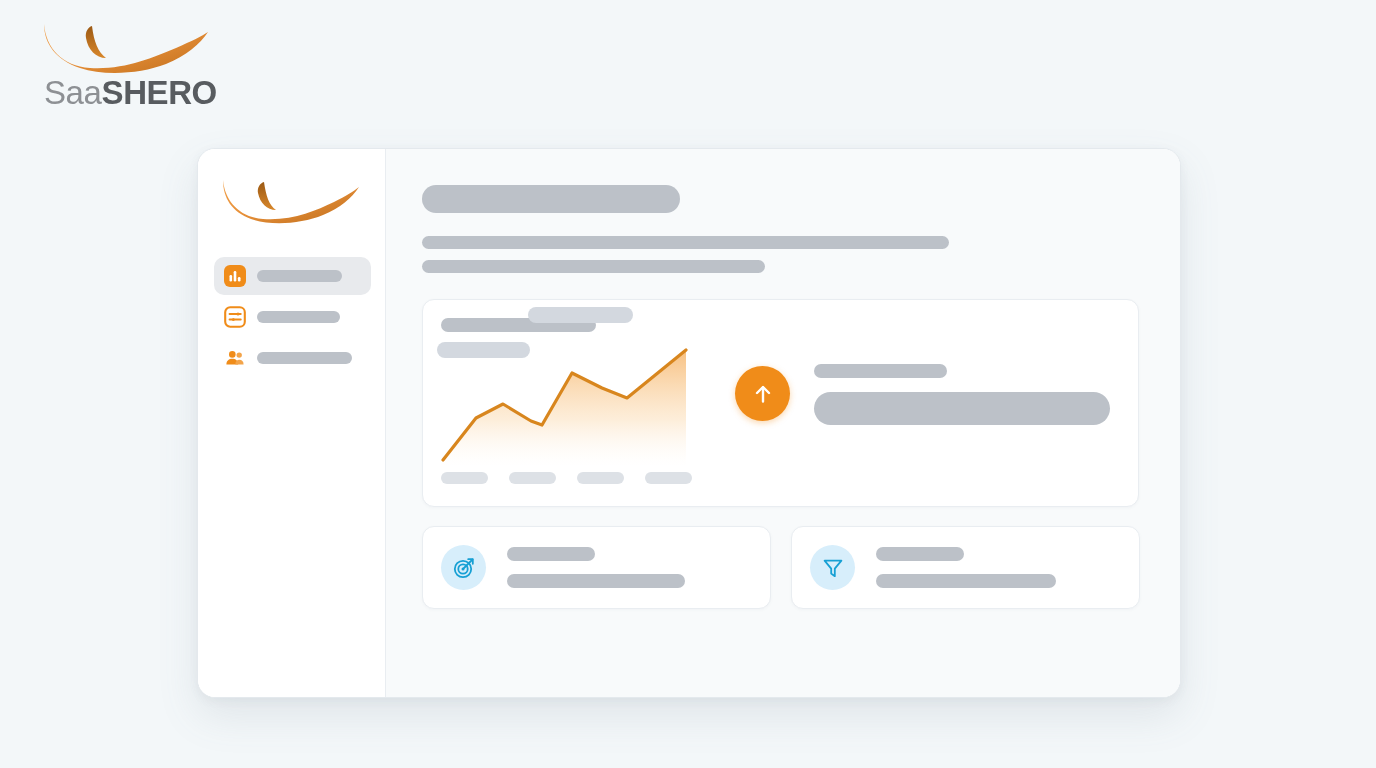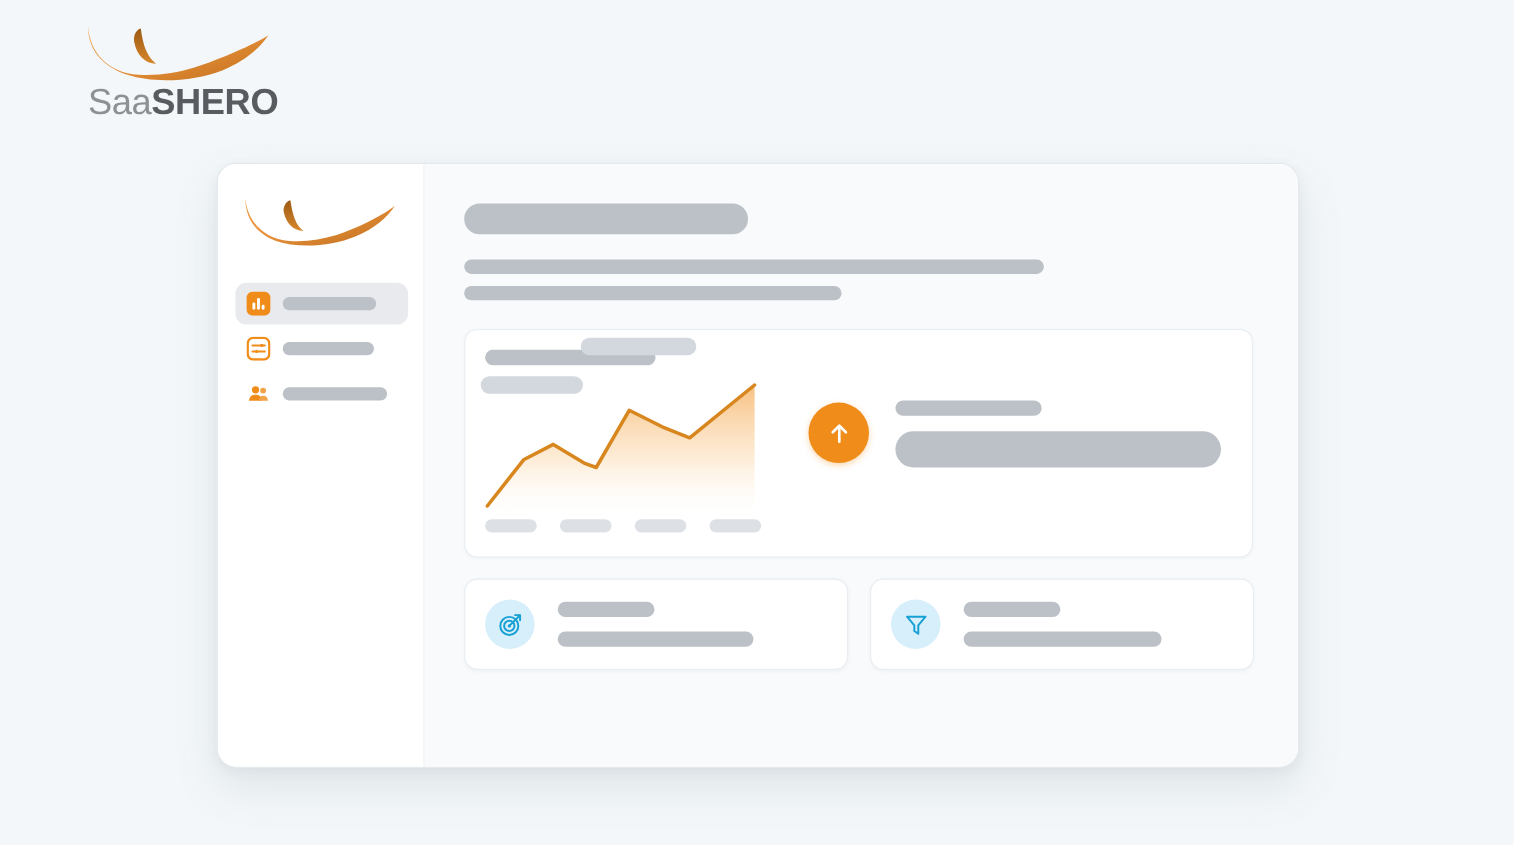--- a/index.html
+++ b/index.html
@@ -15,21 +15,20 @@
     position: relative;
   }
 
   
   .brand {
     position: absolute;
     left: 36px;
     top: 18px;
     width: 210px;
     height: 100px;
-    margin-left: 36px;
   }
   .brand-swoosh {
     position: absolute;
     left: 4px;
     top: 0px;
     width: 170px;
     height: 58px;
   }
   .brand-wordmark {
     position: absolute;

